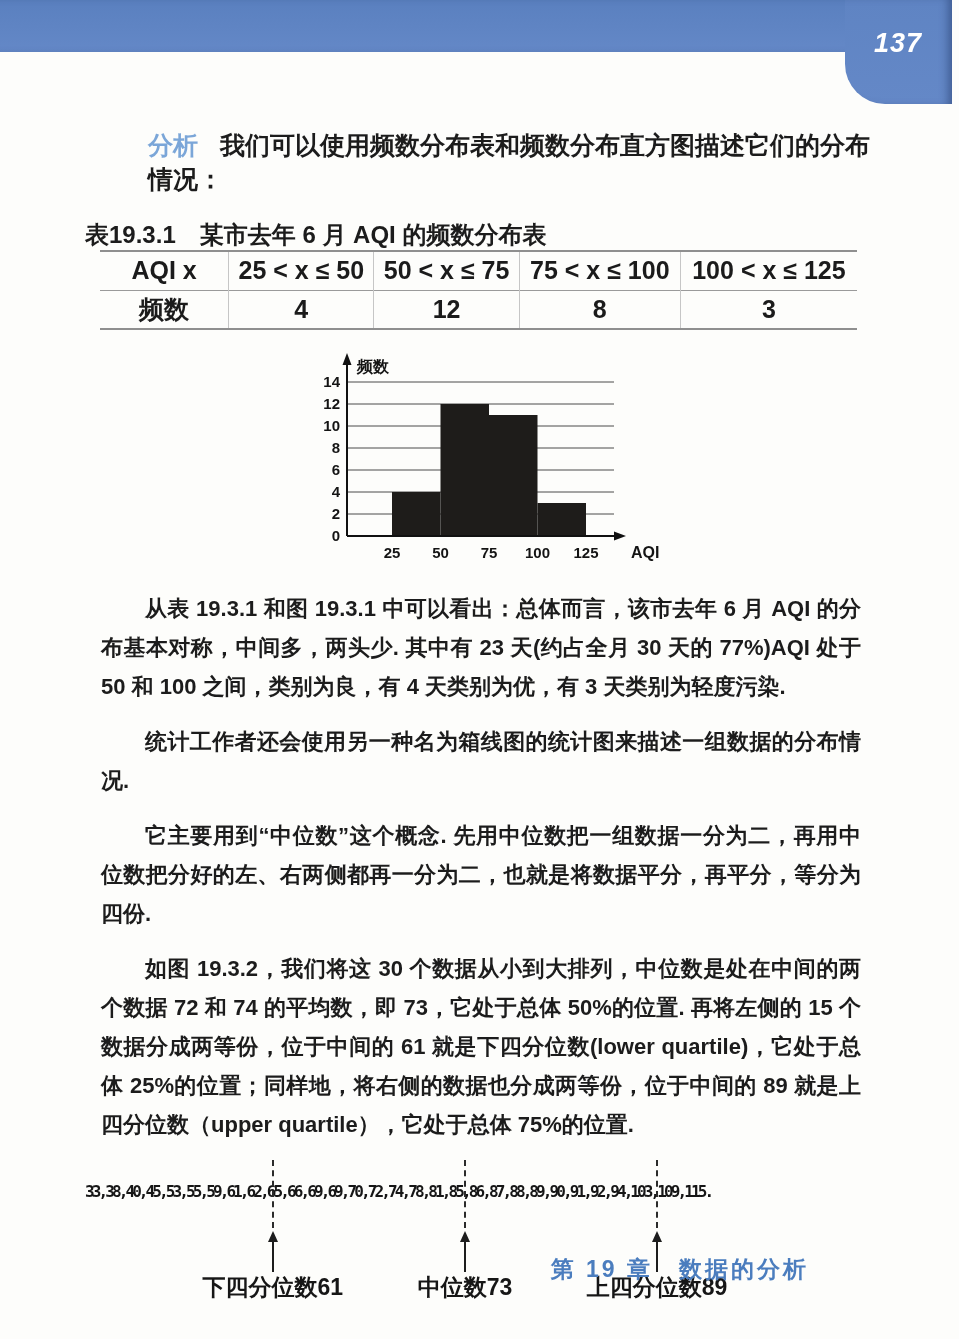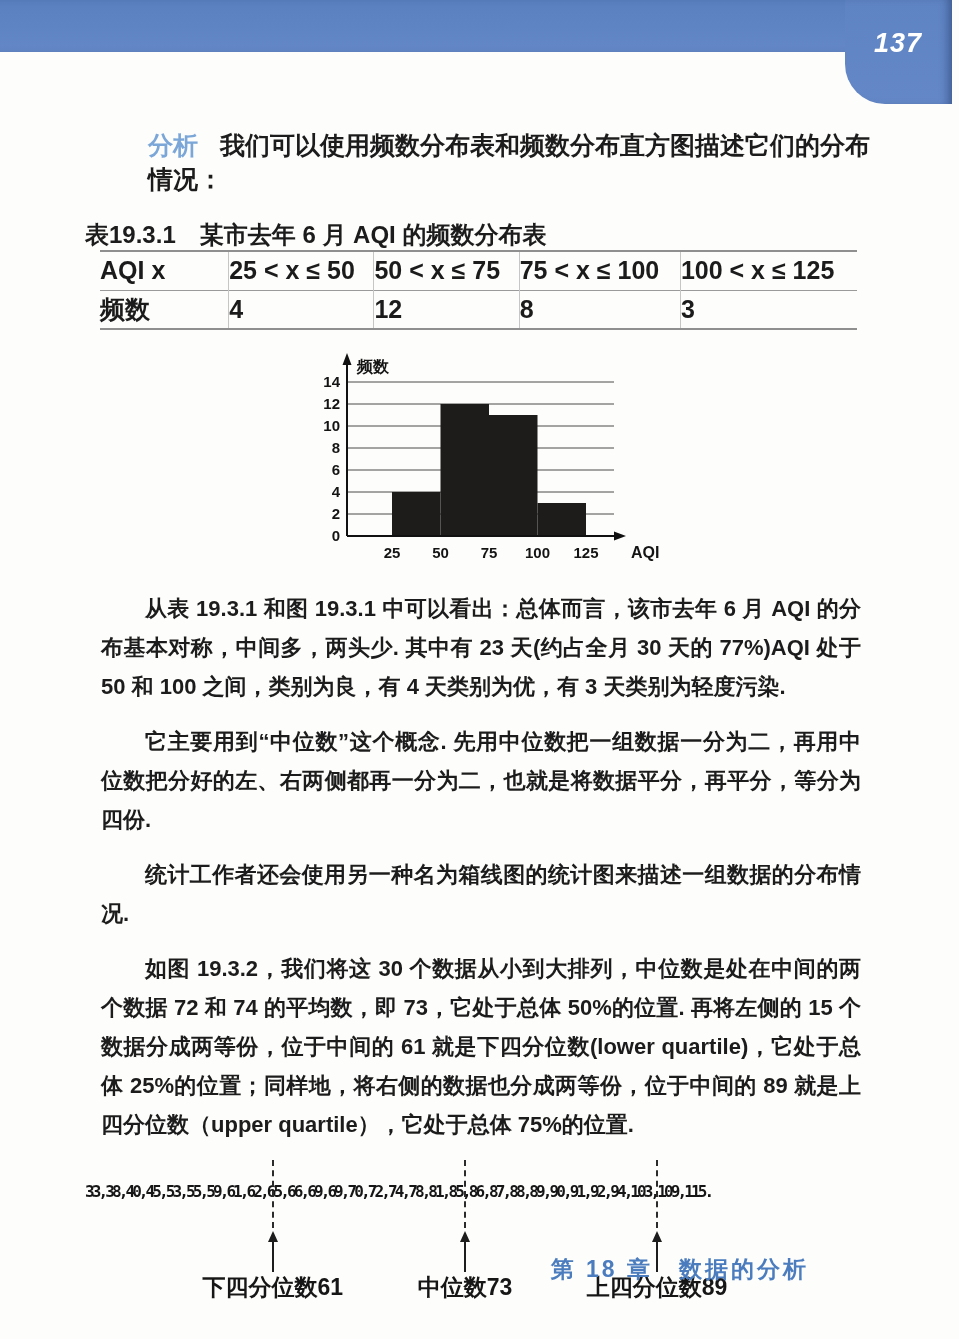--- a/index.html
+++ b/index.html
@@ -28,21 +28,21 @@
   }
   
   .content{position:absolute;left:85px;top:128px;width:792px;}
   .analysis{margin-left:63px;line-height:34px;font-size:25px;font-weight:700;}
   .analysis-label{color:#7ba6d8;margin-right:22px;}
   .analysis-text{color:#1c1c1c;}
   .table-title{margin-top:24px;text-align:left;font-size:24px;font-weight:700;height:30px;line-height:30px;}
   
   .aqi-table{
     width:757px;margin:0 20px 0 15px;border-collapse:collapse;
-    font-size:25px;font-weight:600;color:#1b1b1b;
+    font-size:25px;font-weight:600;text-align:center;color:#1b1b1b;
     border-top:2px solid #8f8f8f;border-bottom:2px solid #8f8f8f;
   }
   .aqi-table tr{height:39px;}
   .aqi-table tr:first-child{border-bottom:1.5px solid #9a9a9a;}
   .aqi-table td{padding:0;border-left:1px solid #c6c6c6;}
   .aqi-table td:first-child{border-left:none;width:17%;}
   
   .hist-wrap{margin:16px 0 0 232px;width:350px;height:225px;}
   .fig-caption{
     text-align:center;font-size:24px;font-weight:700;font-style:italic;
@@ -144,22 +144,22 @@
         <text x="172" y="212" text-anchor="middle" font-size="15" font-weight="bold" fill="#141414">75</text>
         <text x="220.5" y="212" text-anchor="middle" font-size="15" font-weight="bold" fill="#141414">100</text>
         <text x="269" y="212" text-anchor="middle" font-size="15" font-weight="bold" fill="#141414">125</text>
         <text x="40" y="26" text-anchor="start" font-size="16" font-weight="bold" fill="#141414">频数</text>
         <text x="314" y="212" text-anchor="start" font-size="16" font-weight="bold" fill="#141414">AQI</text>
       </svg>
   </div>
 
   <div class="paragraphs">
     <p class="para">从表 19.3.1 和图 19.3.1 中可以看出：总体而言，该市去年 6 月 AQI 的分布基本对称，中间多，两头少. 其中有 23 天(约占全月 30 天的 77%)AQI 处于 50 和 100 之间，类别为良，有 4 天类别为优，有 3 天类别为轻度污染.</p>
+    <p class="para">统计工作者还会使用另一种名为箱线图的统计图来描述一组数据的分布情况.</p>
     <p class="para">它主要用到“中位数”这个概念. 先用中位数把一组数据一分为二，再用中位数把分好的左、右两侧都再一分为二，也就是将数据平分，再平分，等分为四份.</p>
-    <p class="para">统计工作者还会使用另一种名为箱线图的统计图来描述一组数据的分布情况.</p>
     <p class="para">如图 19.3.2，我们将这 30 个数据从小到大排列，中位数是处在中间的两个数据 72 和 74 的平均数，即 73，它处于总体 50%的位置. 再将左侧的 15 个数据分成两等份，位于中间的 61 就是下四分位数(lower quartile)，它处于总体 25%的位置；同样地，将右侧的数据也分成两等份，位于中间的 89 就是上四分位数（upper quartile），它处于总体 75%的位置.</p>
   </div>
 
   <div class="fig2">
     <div class="numline">33,38,40,45,53,55,59,61,62,65,66,69,69,70,72,74,78,81,85,86,87,88,89,90,91,92,94,103,109,115.</div>
   <div class="q-ann" style="left: 187.858px;">
         <div class="q-dash"></div>
         <div class="q-arrow"></div>
         <div class="q-label">下四分位数61</div>
       </div>
@@ -170,13 +170,13 @@
       </div>
       <div class="q-ann" style="left: 572.112px;">
         <div class="q-dash"></div>
         <div class="q-arrow"></div>
         <div class="q-label">上四分位数89</div>
       </div>
     </div>
 
 </div>
 
-<div class="footer">第 18 章　数据的分析</div>
+<div class="footer">第 19 章　数据的分析</div>
 
 </body></html>

